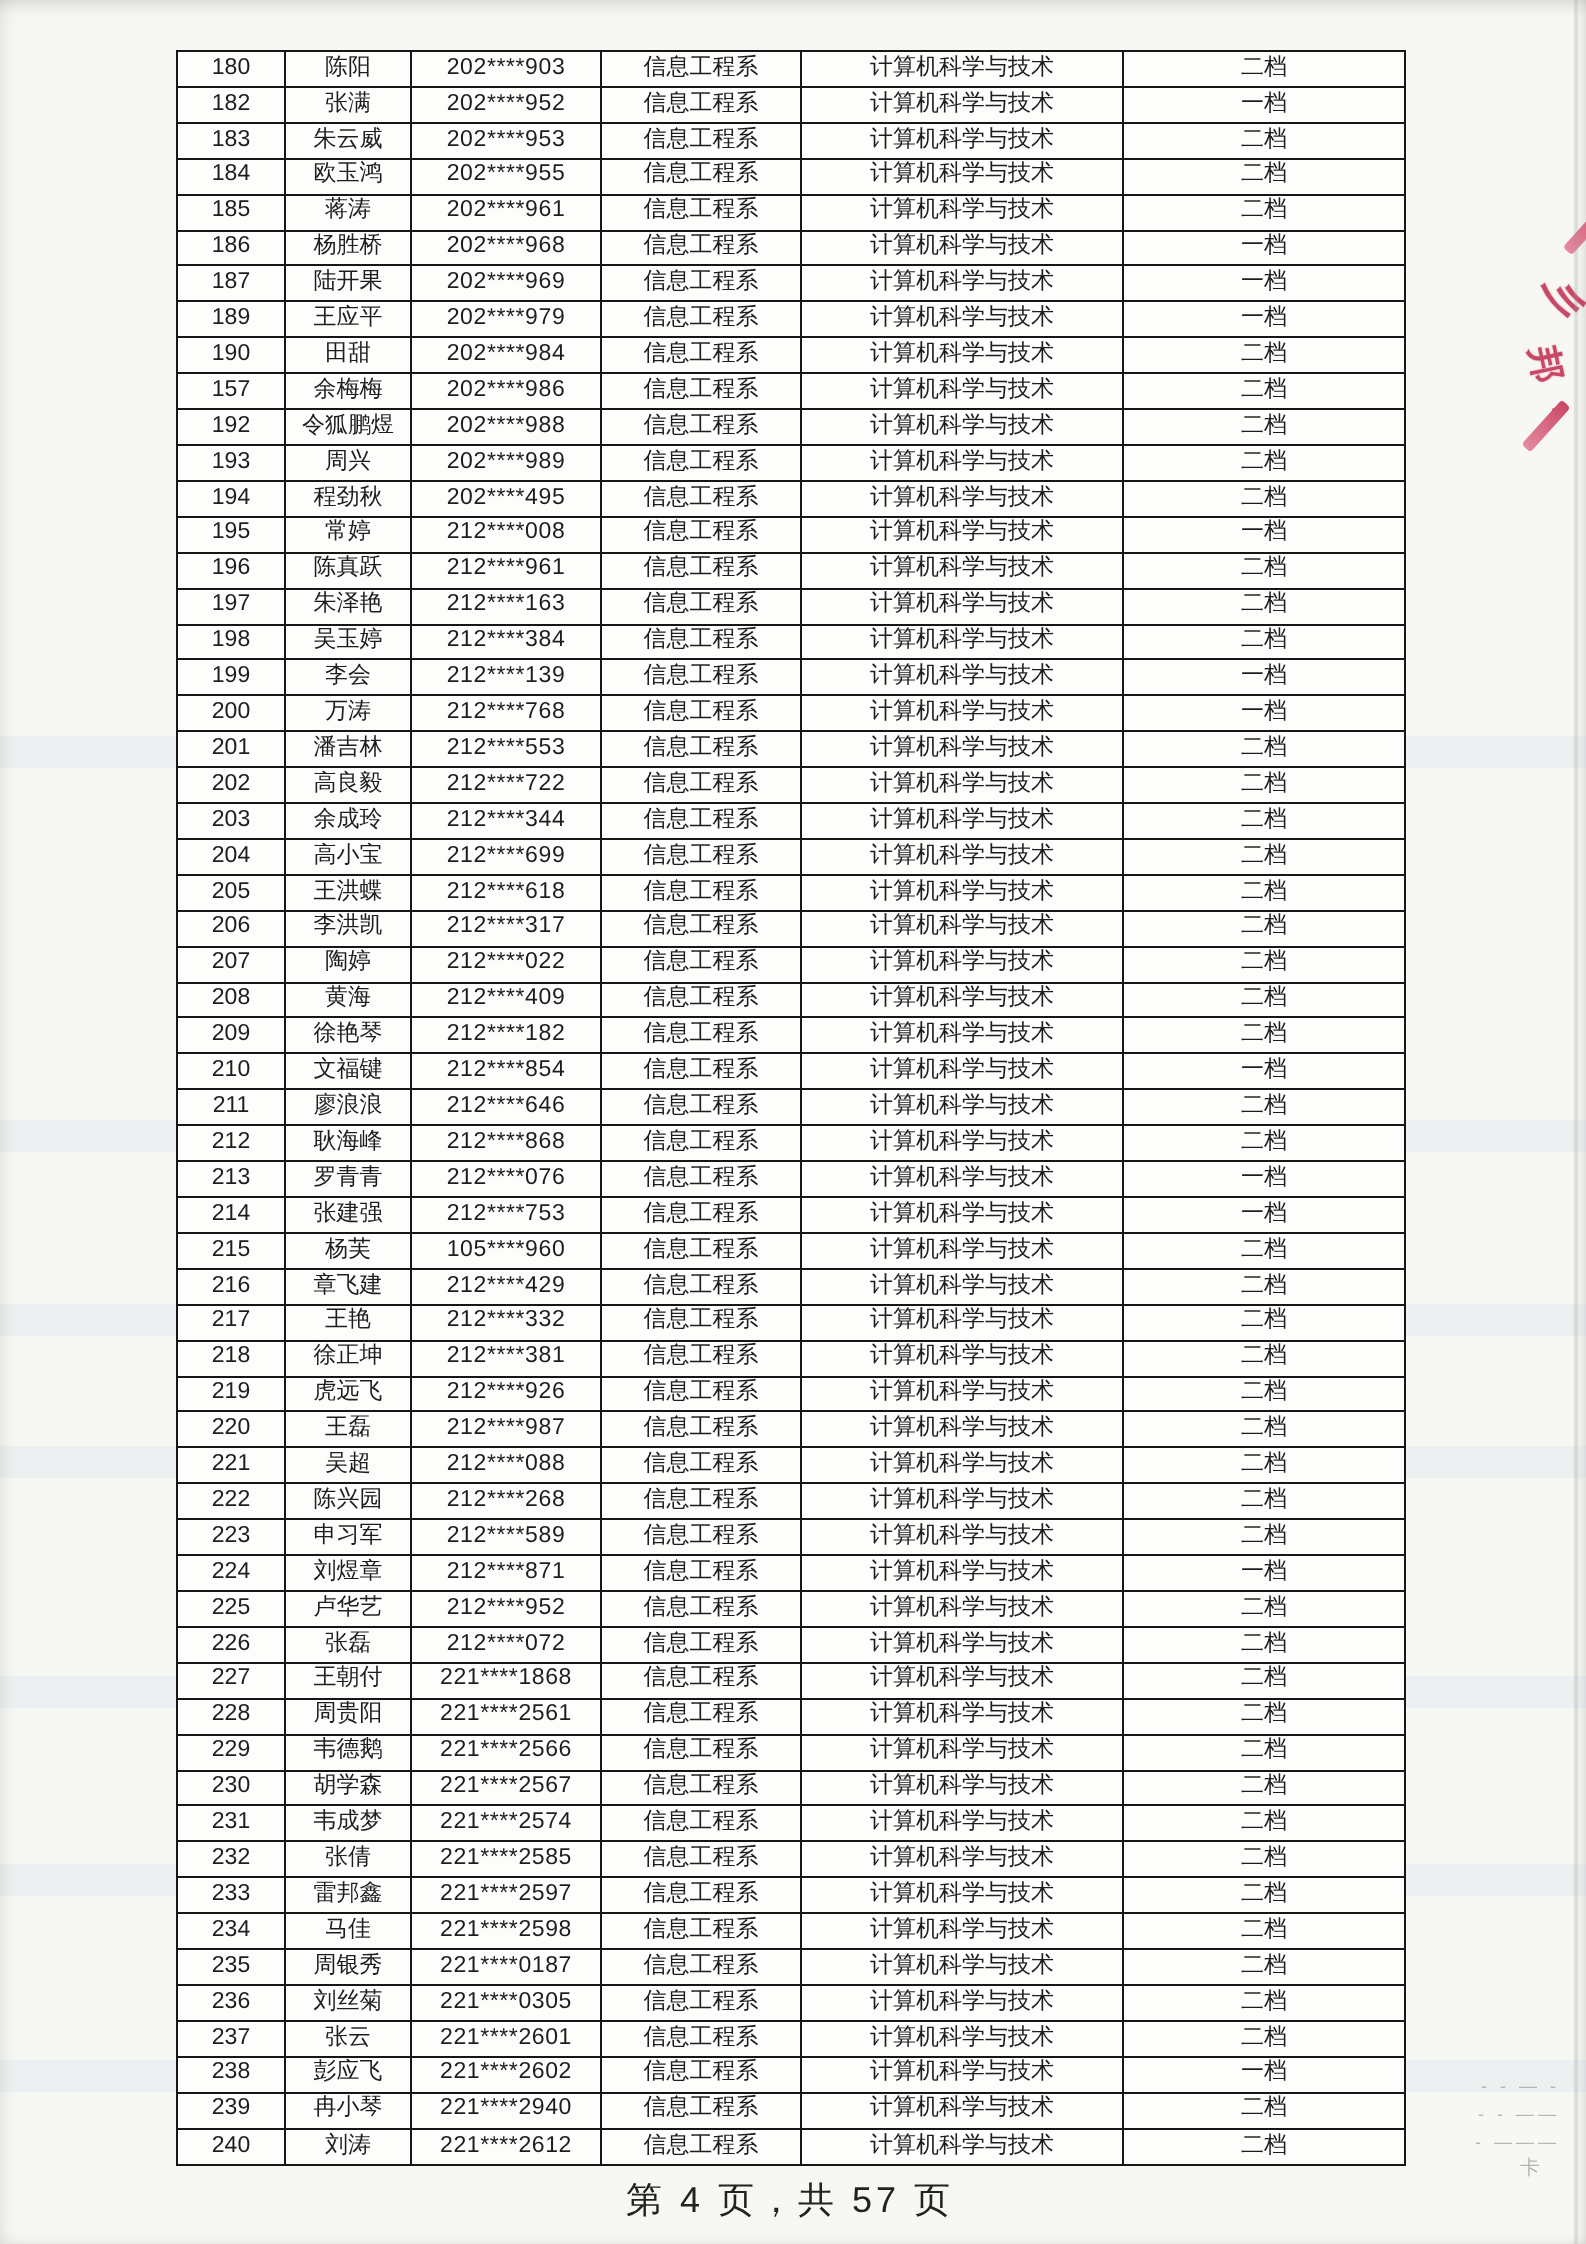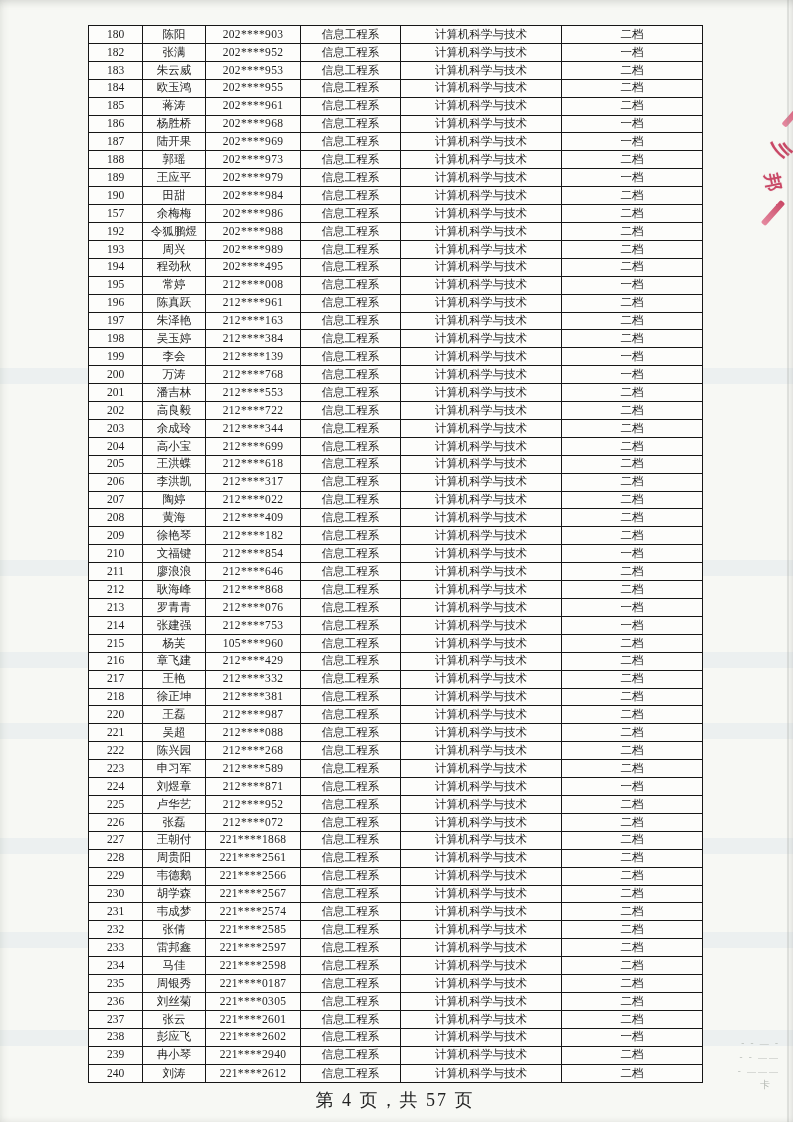--- a/index.html
+++ b/index.html
@@ -4,21 +4,21 @@
 <style>
   * { margin: 0; padding: 0; box-sizing: border-box; }
   html, body { background: #e8e8e4; }
   .page {
     position: relative;
     width: 793px;
     height: 1122px;
     margin: 0 auto;
     background: #f7f8f4;
     overflow: hidden;
-    font-family: Liberation Serif, serif;
+    font-family: Liberation Sans, sans-serif;
     box-shadow:
       inset 0 8px 7px -5px rgba(90,95,90,0.18),
       inset 8px 0 7px -5px rgba(90,95,90,0.10),
       inset -5px 0 5px -3px rgba(90,95,90,0.14),
       inset 0 -5px 5px -3px rgba(90,95,90,0.08);
   }
   .right-edge-line {
     position: absolute;
     top: 0; right: 4px;
     width: 2px; height: 100%;
@@ -170,28 +170,20 @@
     </tr>
         <tr>
       <td class="c-serial">187</td>
       <td class="c-name">陆开果</td>
       <td class="c-id">202****969</td>
       <td class="c-dept">信息工程系</td>
       <td class="c-major">计算机科学与技术</td>
       <td class="c-tier">一档</td>
     </tr>
         <tr>
-      <td class="c-serial">188</td>
-      <td class="c-name">郭瑶</td>
-      <td class="c-id">202****973</td>
-      <td class="c-dept">信息工程系</td>
-      <td class="c-major">计算机科学与技术</td>
-      <td class="c-tier">二档</td>
-    </tr>
-        <tr>
       <td class="c-serial">189</td>
       <td class="c-name">王应平</td>
       <td class="c-id">202****979</td>
       <td class="c-dept">信息工程系</td>
       <td class="c-major">计算机科学与技术</td>
       <td class="c-tier">一档</td>
     </tr>
         <tr>
       <td class="c-serial">190</td>
       <td class="c-name">田甜</td>
@@ -413,20 +405,28 @@
       <td class="c-name">王艳</td>
       <td class="c-id">212****332</td>
       <td class="c-dept">信息工程系</td>
       <td class="c-major">计算机科学与技术</td>
       <td class="c-tier">二档</td>
     </tr>
         <tr>
       <td class="c-serial">218</td>
       <td class="c-name">徐正坤</td>
       <td class="c-id">212****381</td>
+      <td class="c-dept">信息工程系</td>
+      <td class="c-major">计算机科学与技术</td>
+      <td class="c-tier">二档</td>
+    </tr>
+        <tr>
+      <td class="c-serial">219</td>
+      <td class="c-name">虎远飞</td>
+      <td class="c-id">212****926</td>
       <td class="c-dept">信息工程系</td>
       <td class="c-major">计算机科学与技术</td>
       <td class="c-tier">二档</td>
     </tr>
         <tr>
       <td class="c-serial">220</td>
       <td class="c-name">王磊</td>
       <td class="c-id">212****987</td>
       <td class="c-dept">信息工程系</td>
       <td class="c-major">计算机科学与技术</td>

